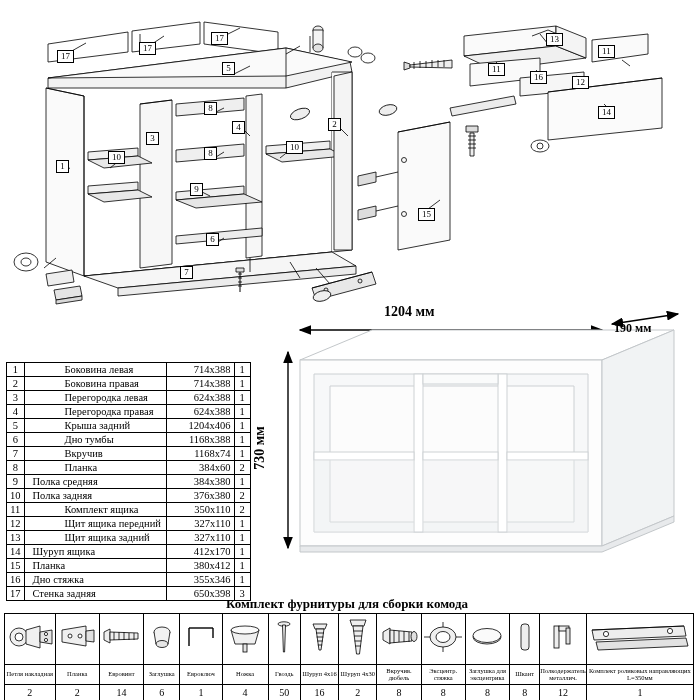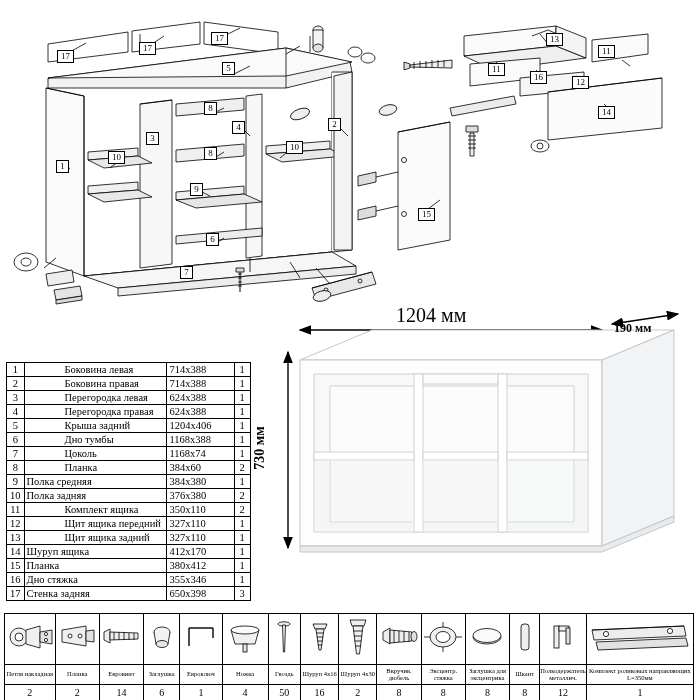--- a/index.html
+++ b/index.html
@@ -45,22 +45,22 @@
   }
   .parts-table td {
     border: 1px solid #000;
     padding: 0px 3px;
     height: 13.6px;
     line-height: 13px;
     white-space: nowrap;
   }
   .parts-table td.num { width: 15px; text-align: center; }
   .parts-table td.name { width: 142px; text-align: left; padding-left: 40px; }
-  .parts-table td.name.ind { padding-left: 2px; }
-  .parts-table td.dim { width: 68px; text-align: left; }
+  .parts-table td.name.ind { padding-left: 8px; }
+  .parts-table td.dim { width: 68px; text-align: right; }
   .parts-table td.qty { width: 16px; text-align: center; }
 
   
   .render-block {
     position: absolute;
     left: 262px; top: 300px;
     width: 428px; height: 290px;
   }
 
   
@@ -313,21 +313,21 @@
         <td class="qty">1</td>
       </tr>
       <tr>
         <td class="num">6</td>
         <td class="name">Дно тумбы</td>
         <td class="dim">1168x388</td>
         <td class="qty">1</td>
       </tr>
       <tr>
         <td class="num">7</td>
-        <td class="name">Цоколь</td>
+        <td class="name">Вкручив</td>
         <td class="dim">1168x74</td>
         <td class="qty">1</td>
       </tr>
       <tr>
         <td class="num">8</td>
         <td class="name">Планка</td>
         <td class="dim">384x60</td>
         <td class="qty">2</td>
       </tr>
       <tr>
@@ -434,25 +434,26 @@
         <rect x="161" y="74" width="75" height="10" fill="#fafbfb" stroke="#cdd1d4"></rect>
       </g>
 
       <g opacity="0.35">
         <rect x="52" y="160" width="100" height="72" fill="#eef0f1"></rect>
         <rect x="161" y="160" width="75" height="72" fill="#eef0f1"></rect>
         <rect x="245" y="160" width="81" height="72" fill="#eef0f1"></rect>
       </g>
     </svg>
 
-    <div style="position:absolute;left:134px;top:4px;font-size:20px;font-weight:normal;">1204 мм</div>
+    <div style="position:absolute;left:122px;top:4px;font-size:14px;font-weight:bold;">1204 мм</div>
     <div style="position:absolute;left:352px;top:21px;font-size:12px;font-weight:bold;">190 мм</div>
     <div style="position:absolute;left:-24px;top:140px;font-size:14px;font-weight:bold;transform:rotate(-90deg);transform-origin:center;">730 мм</div>
   </div>
 
+  <div class="hw-title">Комплект фурнитуры для сборки комода</div>
 
   <table class="hw-table">
     <tbody>
       <tr>
         <td class="hw-img" style="width:53px">
           <svg width="48" height="46" viewBox="0 0 48 46">
             <g fill="#f0f0f0" stroke="#000" stroke-width="0.8">
               <circle cx="13" cy="23" r="9"></circle>
                 <circle cx="13" cy="23" r="4" fill="#fff"></circle>
               <path d="M20 16 L34 12 L34 34 L20 30 Z"></path>

